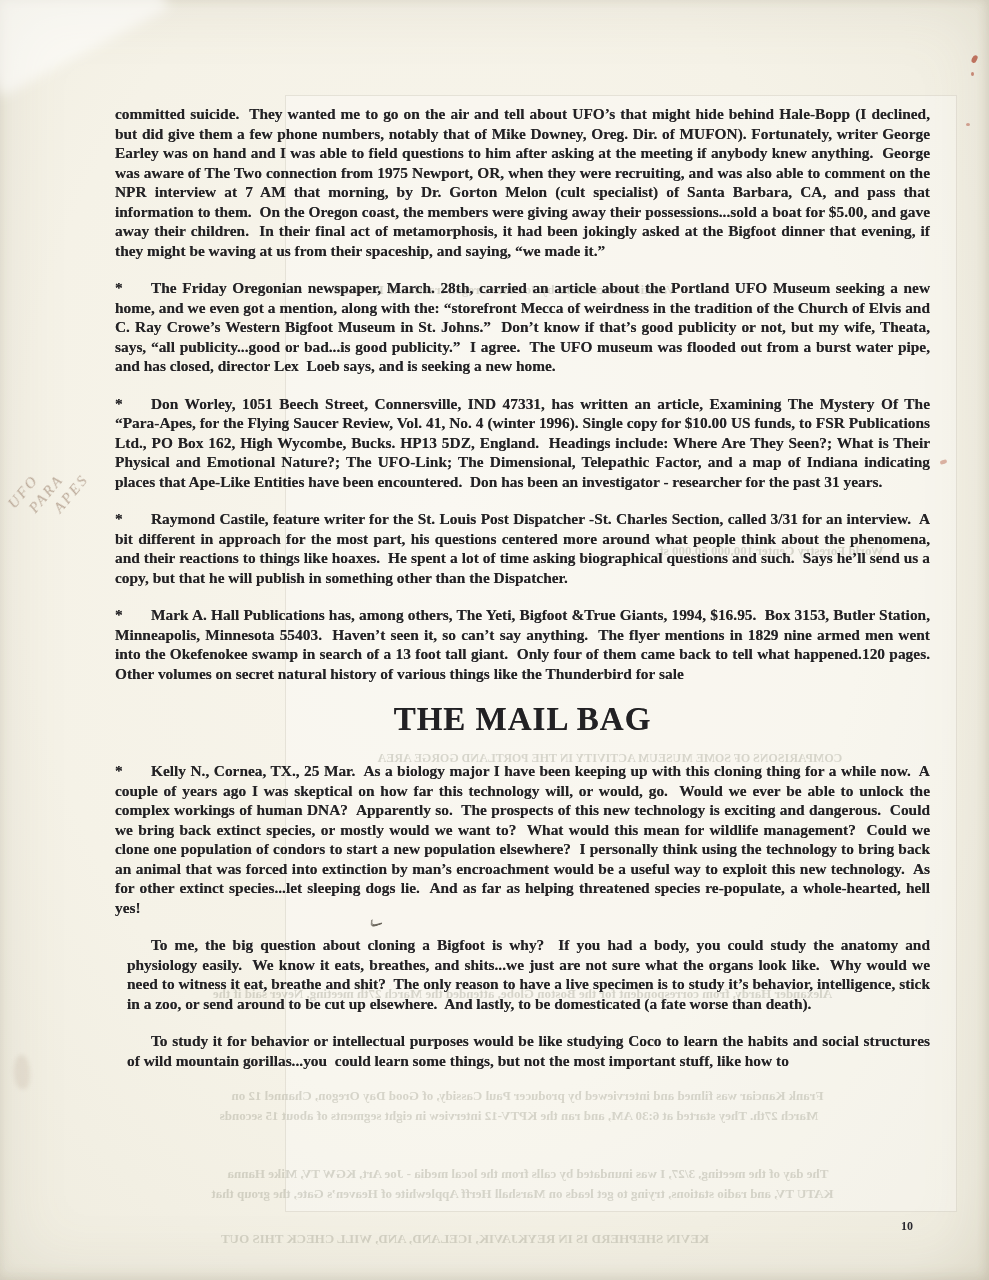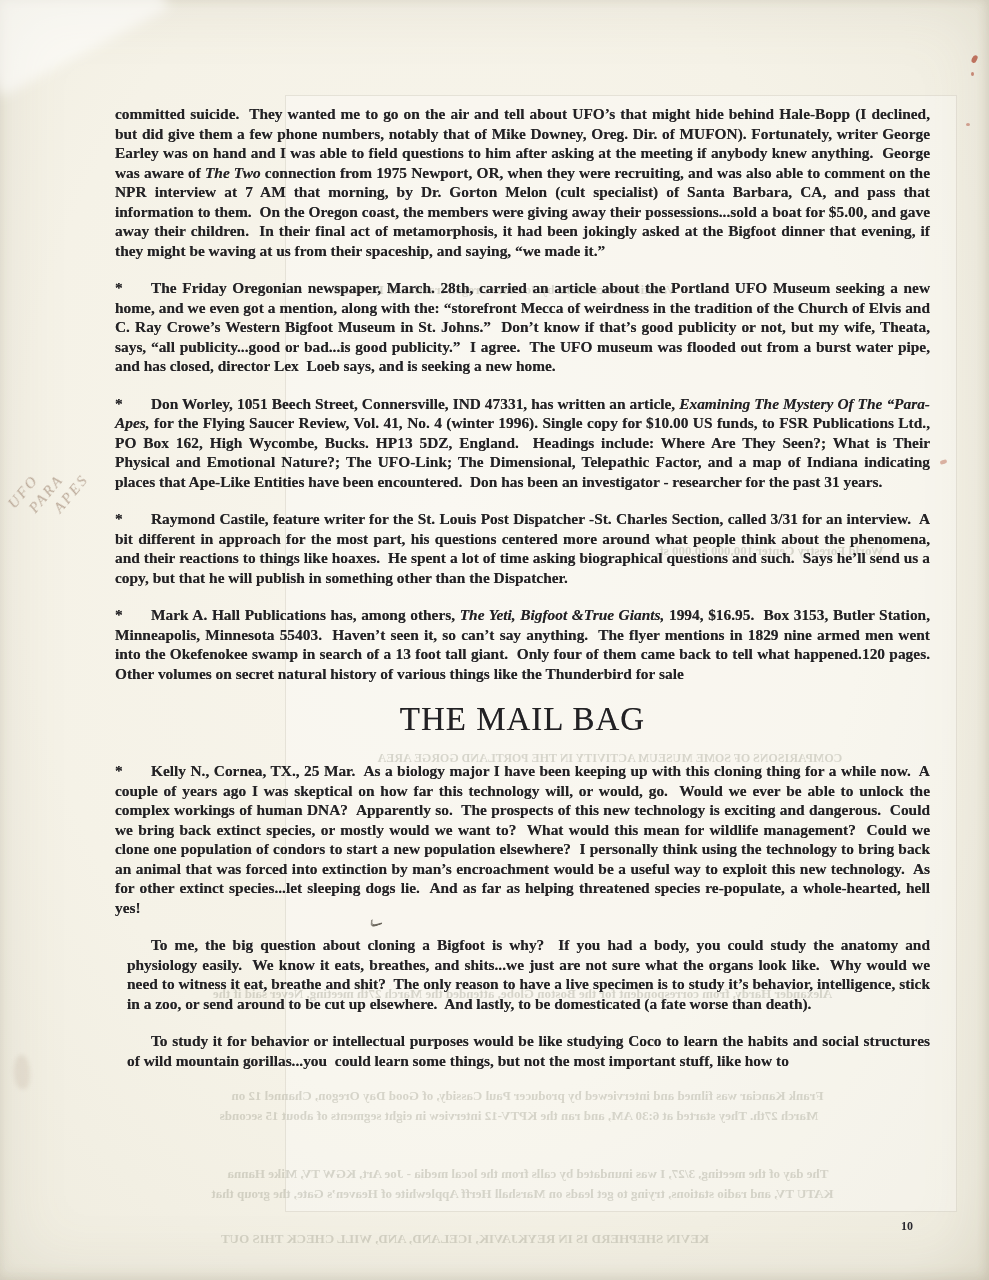--- a/index.html
+++ b/index.html
@@ -32,25 +32,25 @@
     color:#232225;
   }
   .para{
     margin:0 0 18px 0;
     font-size:15.4px;line-height:19.5px;font-weight:bold;
     text-align:justify;
     text-shadow:0 0 0.5px rgba(35,34,37,0.55);
   }
   .para.indent{ text-indent:24px;margin-left:12px; }
   .para .seg{ white-space:pre-wrap; }
-  .para .seg.it{ font-style:italic; }
+  .para .seg.it{ }
   .para .bullet{ display:inline-block;width:36px;white-space:pre; }
   .heading{
     margin:18px 0 24px 0;
-    font-size:33px;line-height:36px;font-weight:normal;
+    font-size:33px;line-height:36px;font-weight:bold;
     letter-spacing:1px;text-align:center;
     color:#222124;
     text-shadow:0 0 0.6px rgba(35,34,37,0.6);
   }
   .page-number{
     position:absolute;left:901px;top:1219px;
     font-size:12px;font-weight:bold;color:#2a2930;
   }
   
   .bleed{

